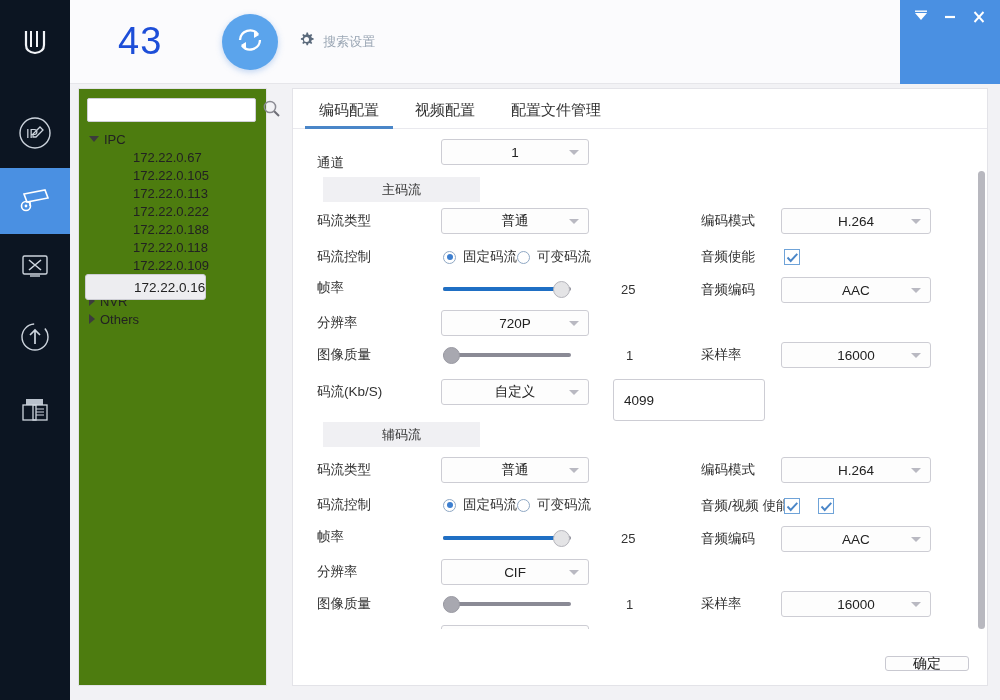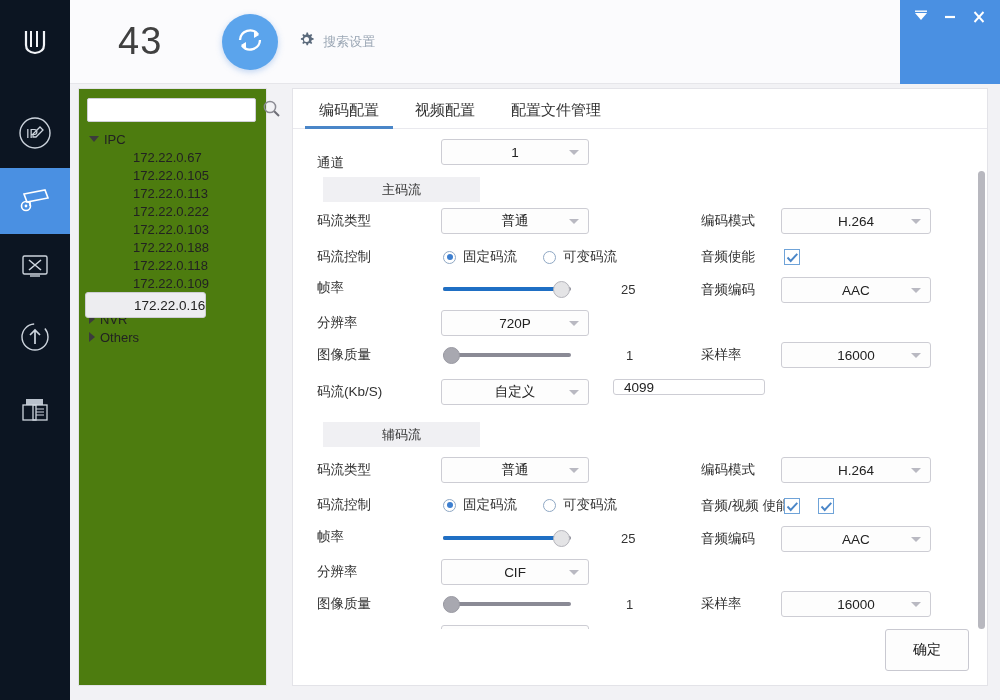--- a/index.html
+++ b/index.html
@@ -28,21 +28,21 @@
   .rail-spacer-2 { height: 6px; }
 
   
   .header {
     position: absolute; left: 70px; top: 0; right: 0; height: 84px;
     background: #fbfbfd;
     border-bottom: 1px solid #e6e6ea;
     display: flex; align-items: center;
   }
   .count {
-    font-size: 38px; color: #404040; margin-left: 48px;
+    font-size: 38px; color: #1d4ed8; margin-left: 48px;
     font-weight: 400; letter-spacing: 1px;
   }
   .count-label {
     font-size: 17px; color: #333; margin-left: 34px; letter-spacing: 1px;
   }
   .refresh-btn {
     margin-left: 60px; width: 56px; height: 56px; border-radius: 50%;
     background: #5ba4ec;
     display: flex; align-items: center; justify-content: center;
     box-shadow: 0 2px 6px rgba(80,140,220,.35);
@@ -144,27 +144,27 @@
   .sel .arr {
     position: absolute; right: 9px;
     width: 0; height: 0;
     border-left: 5px solid transparent; border-right: 5px solid transparent;
     border-top: 5px solid #b9b9c2;
   }
   .sel-a { left: 148px; width: 148px; }
   .sel-b { left: 488px; width: 150px; }
 
   .txtin {
-    position: absolute; height: 16px; border: 1px solid #cdcdd4;
+    position: absolute; height: 42px; border: 1px solid #cdcdd4;
     border-radius: 3px; background: #fff;
     display: flex; align-items: center; padding-left: 10px;
     font-size: 13.5px; color: #222;
   }
 
-  .radio-grp { position: absolute; display: flex; align-items: center; gap: 26px; }
+  .radio-grp { position: absolute; display: flex; align-items: center; }
   .radio { display: flex; align-items: center; gap: 7px; cursor: pointer; }
   .rdot {
     width: 13px; height: 13px; border-radius: 50%;
     border: 1px solid #8fa8c4; background: #fff;
     display: flex; align-items: center; justify-content: center;
   }
   .rdot.on::after {
     content: ""; width: 6px; height: 6px; border-radius: 50%; background: #3d7fd0;
   }
   .rtxt { font-size: 13.5px; color: #333; }
@@ -184,21 +184,21 @@
   .fill { position: absolute; top: 8px; left: 0; height: 4px; border-radius: 2px; background: #1f6fc4; }
   .thumb {
     position: absolute; top: 2px; width: 17px; height: 17px; border-radius: 50%;
     background: #e4e4e6; border: 1px solid #b4b4bb; cursor: pointer;
   }
   .thumb.gray { background: #a8a8b0; border-color: #9a9aa3; }
   .sval { position: absolute; font-size: 13px; color: #333; }
 
   .okbtn {
     position: absolute; right: 18px; bottom: 14px;
-    width: 84px; height: 42px; border: 1px solid #c9c9d1; border-radius: 3px;
+    width: 84px; height: 15px; border: 1px solid #c9c9d1; border-radius: 3px;
     background: #fdfdfd; font-size: 14px; color: #222;
     display: flex; align-items: center; justify-content: center; cursor: pointer;
   }
 
   .vscroll {
     position: absolute; right: 2px; top: 42px; width: 8px; bottom: 56px;
     cursor: pointer;
   }
   .vthumb {
     position: absolute; left: 1px; top: 0; width: 7px; height: 100%;
@@ -330,21 +330,20 @@
 
       <div class="tree">
         <div class="tnode">
           <span class="caret-down"></span>
           <span>IPC</span>
         </div>
         <div class="tleaf">172.22.0.67</div>
         <div class="tleaf">172.22.0.105</div>
         <div class="tleaf">172.22.0.113</div>
         <div class="tleaf">172.22.0.222</div>
-        <div class="tleaf">172.22.0.103</div>
         <div class="tleaf">172.22.0.188</div>
         <div class="tleaf">172.22.0.118</div>
         <div class="tleaf">172.22.0.109</div>
         <div class="tleaf sel">172.22.0.16</div>
 
         <div class="tnode">
           <span class="caret-right"></span>
           <span>DVR</span>
         </div>
         <div class="tnode">

